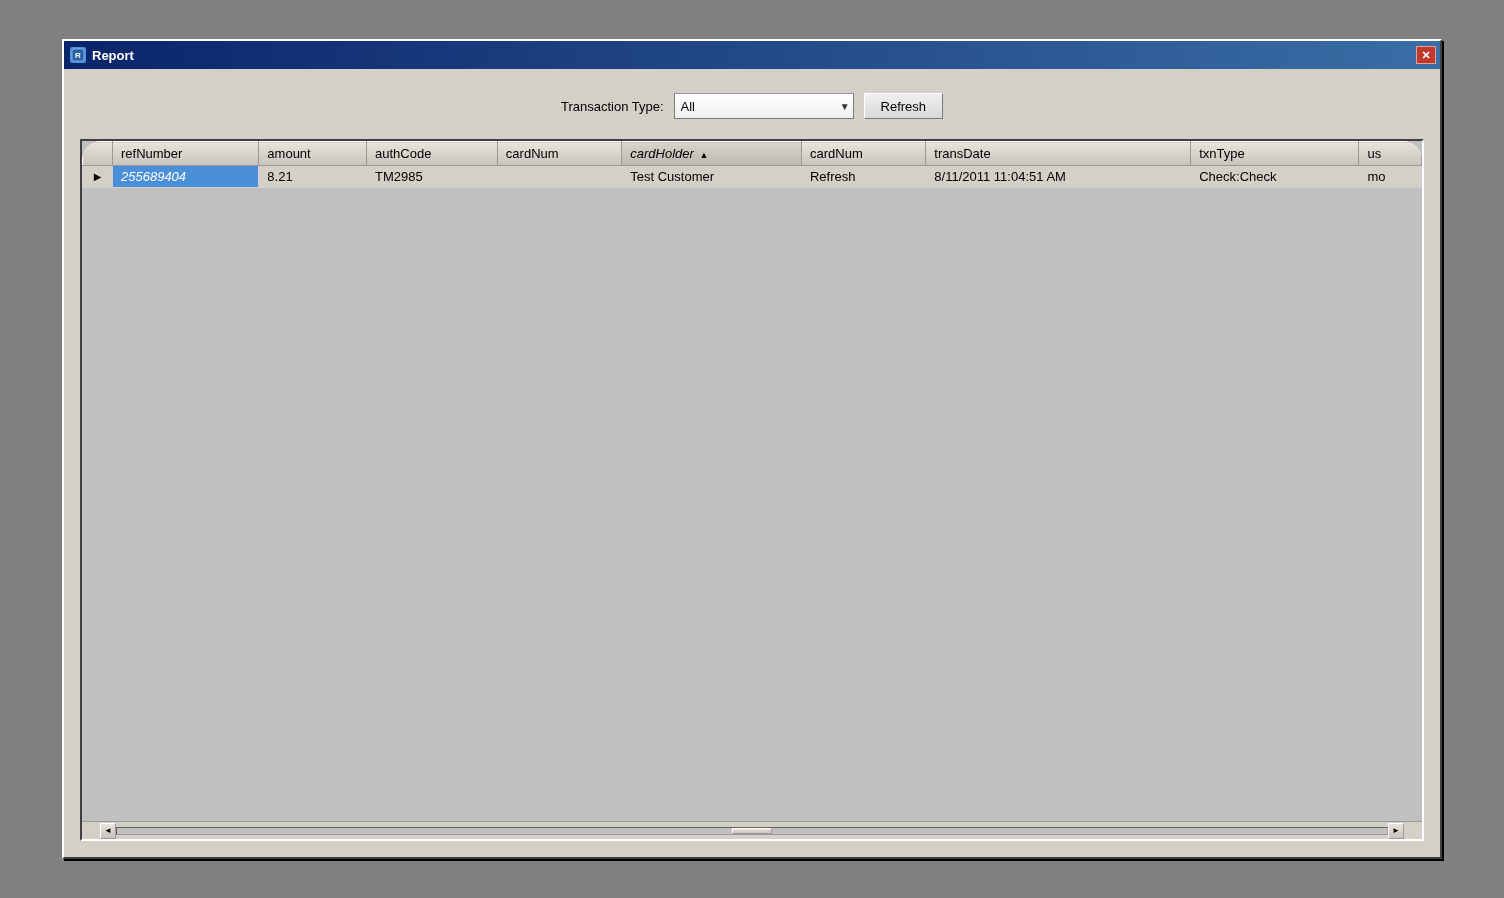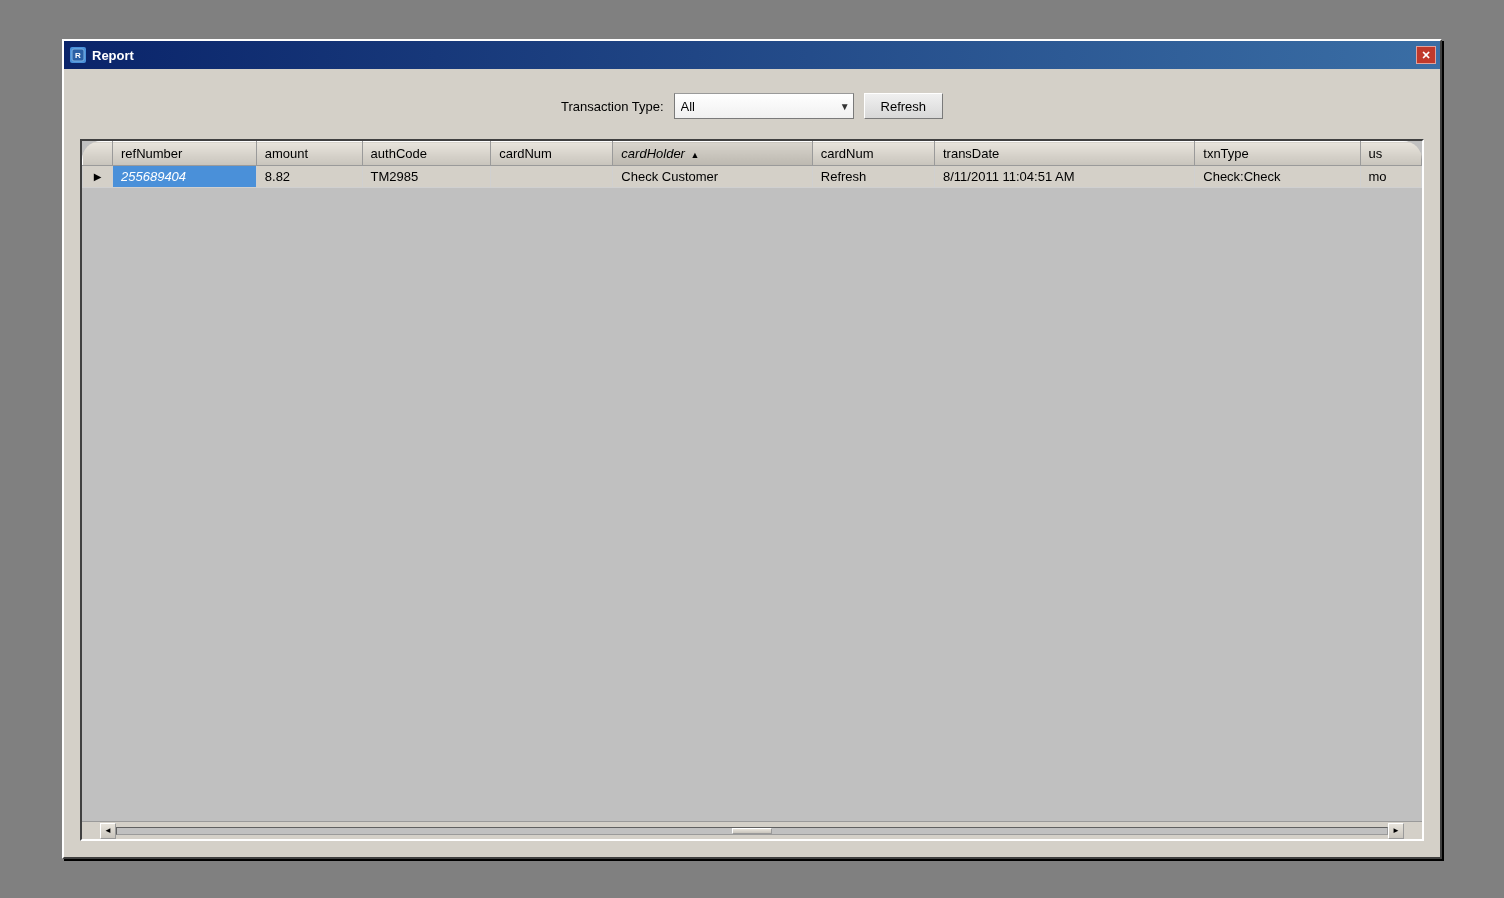--- a/index.html
+++ b/index.html
@@ -345,24 +345,24 @@
               <th>cardNum</th>
               <th>transDate</th>
               <th>txnType</th>
               <th>us</th>
             </tr>
           </thead>
           <tbody>
             <tr class="selected">
               <td class="row-arrow">▶</td>
               <td class="cell-ref">255689404</td>
-              <td>8.82</td>
+              <td>8.21</td>
               <td>TM2985</td>
               <td></td>
-              <td>Check Customer</td>
+              <td>Test Customer</td>
               <td>Refresh</td>
               <td>8/11/2011 11:04:51 AM</td>
               <td>Check:Check</td>
               <td>mo</td>
             </tr>
           </tbody>
         </table>
         <div class="empty-area"></div>
       </div>
 

